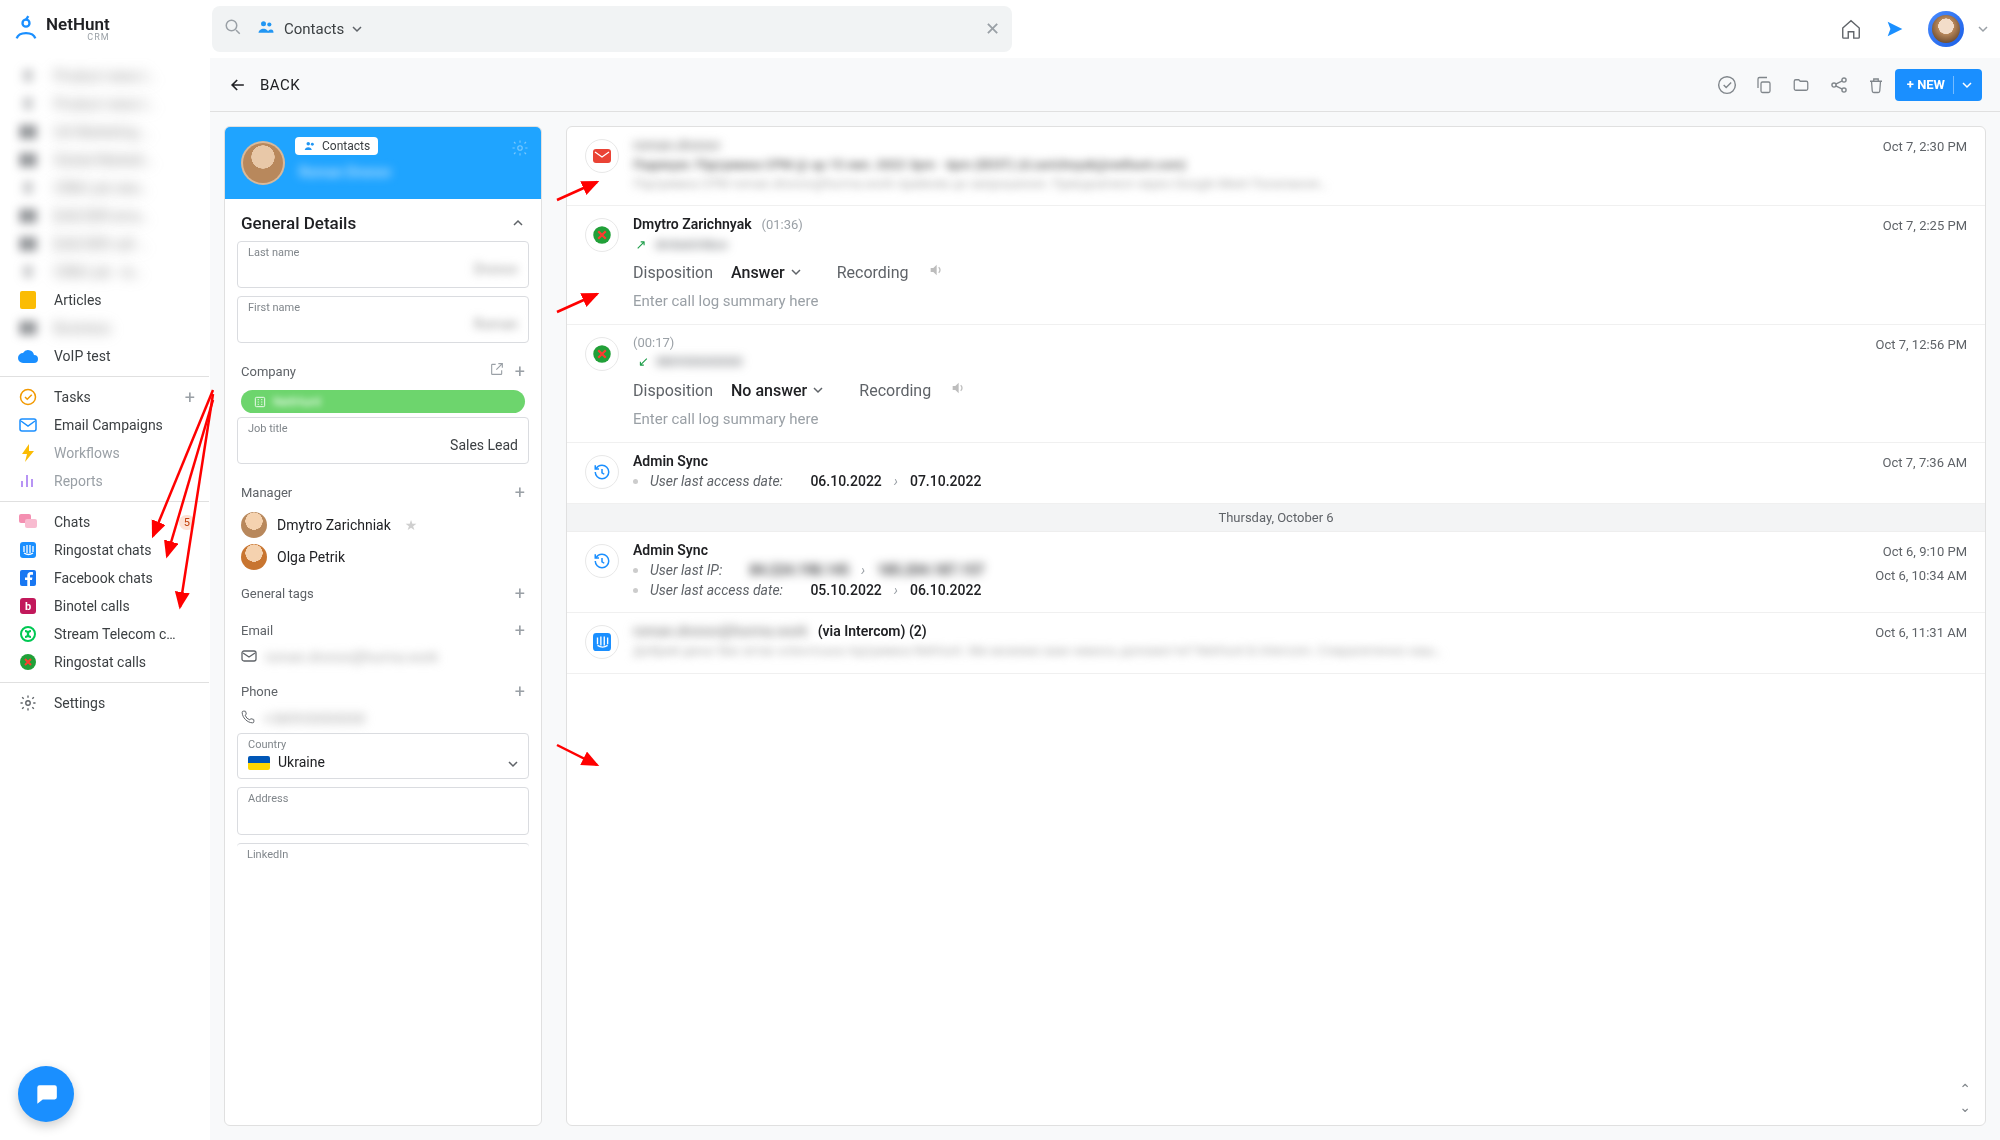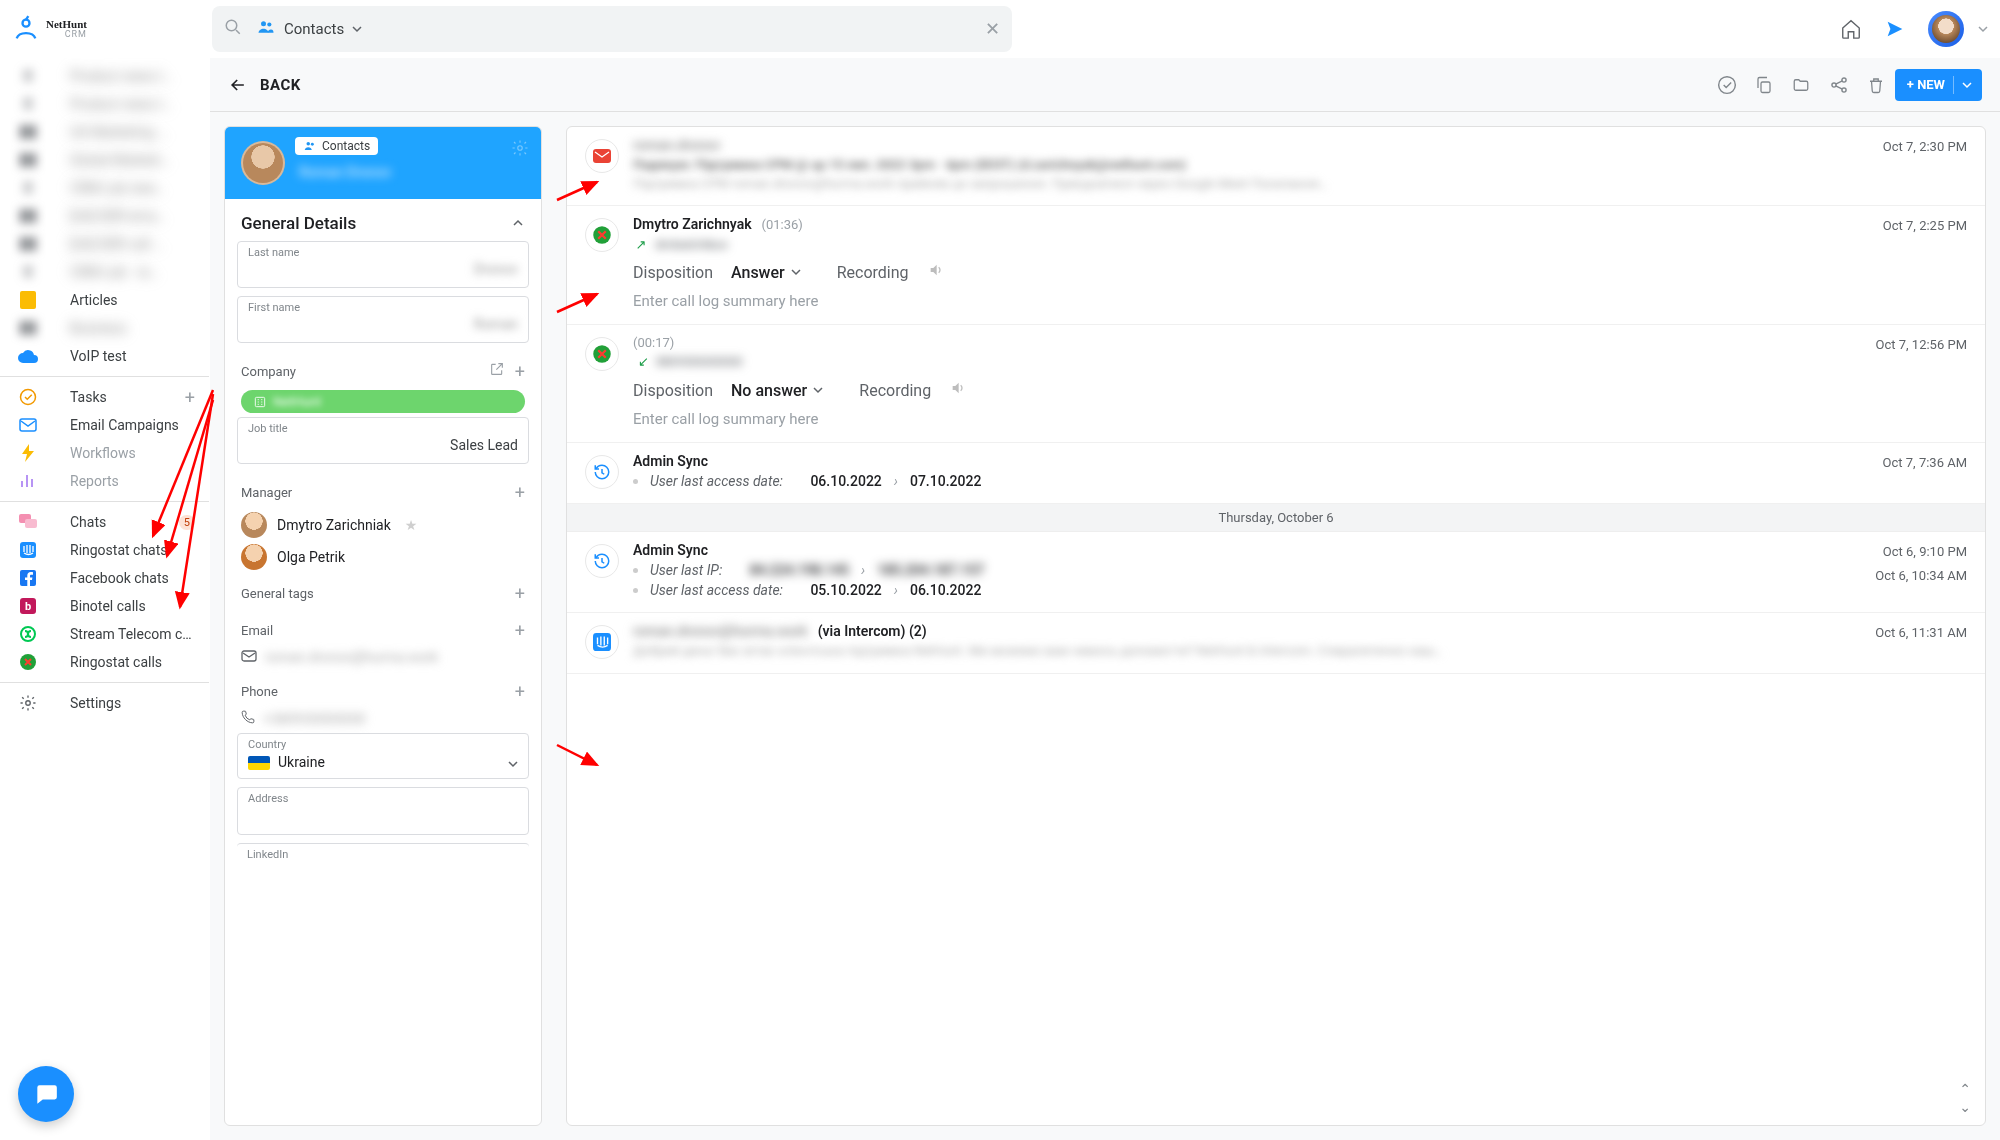--- a/index.html
+++ b/index.html
@@ -27,31 +27,31 @@
   .searchbox .close{margin-left:auto;color:#9aa0a6;cursor:pointer;font-size:18px;}
   .topbar-spacer{flex:1;}
   .top-icons{display:flex;align-items:center;gap:22px;}
   .top-icon{color:#5f6368;cursor:pointer;display:flex;}
   .avatar{width:36px;height:36px;border-radius:50%;background:linear-gradient(135deg,#4a8cff,#1a5ee6);display:flex;align-items:center;justify-content:center;color:#fff;overflow:hidden;position:relative;}
   .avatar .face{width:28px;height:28px;border-radius:50%;background:#f7ddca;position:relative;}
   .avatar-dd{color:#9aa0a6;margin-left:-8px;}
   
   
   .subbar{height:54px;background:#f8f9fa;border-bottom:1px solid var(--border);display:flex;align-items:center;padding:0 18px;margin-left:210px;}
-  .back{display:flex;align-items:center;gap:12px;color:#202124;font-weight:700;cursor:pointer;font-size:15px;letter-spacing:.5px;text-align:right;}
+  .back{display:flex;align-items:center;gap:12px;color:#202124;font-weight:400;cursor:pointer;font-size:15px;letter-spacing:.5px;text-align:right;}
   .subbar-spacer{flex:1;}
   .action-icons{display:flex;align-items:center;gap:18px;color:#80868b;}
   .action-icons span{cursor:pointer;display:flex;}
   .new-btn{background:#1a8fff;color:#fff;border:none;border-radius:4px;height:32px;padding:0 10px 0 12px;font-weight:700;font-size:13px;display:flex;align-items:center;gap:8px;cursor:pointer;margin-left:10px;}
   .new-btn .divider{width:1px;height:18px;background:rgba(255,255,255,.4);}
 
   
   .app{display:flex;height:calc(100% - 58px);}
   .sidebar{width:210px;flex-shrink:0;overflow:hidden;border-right:1px solid #fff;padding-top:4px;}
-  .sb-item{display:flex;align-items:center;height:28px;padding:0 14px 0 18px;gap:32px;cursor:pointer;color:#3c4043;font-size:14px;white-space:nowrap;overflow:hidden;text-overflow:ellipsis;}
+  .sb-item{display:flex;align-items:center;height:28px;padding:0 14px 0 18px;gap:16px;cursor:pointer;color:#3c4043;font-size:14px;white-space:nowrap;overflow:hidden;text-overflow:ellipsis;}
   .sb-item .ic{width:20px;display:flex;justify-content:center;color:#5f6368;flex-shrink:0;}
   .sb-item.muted{color:#9aa0a6;}
   .sb-item.blurred span.lbl{filter:blur(4px);color:#888;}
   .sb-sep{height:1px;background:var(--border);margin:6px 0;}
   .sb-badge{margin-left:auto;background:#fde2d5;color:#c2410c;font-size:11px;padding:1px 5px;border-radius:10px;}
   .sb-plus{margin-left:auto;color:#9aa0a6;font-size:18px;}
   
   .main-col{flex:1;display:flex;flex-direction:column;overflow:hidden;}
   .content{flex:1;background:#f8f9fa;display:flex;padding:14px;gap:24px;overflow:hidden;}
   
@@ -130,21 +130,21 @@
 <body>
 
 <div class="topbar">
   <div class="logo">
     <svg width="28" height="28" viewBox="0 0 24 24">
         <circle cx="12" cy="7" r="3" fill="none" stroke="#1a8fff" stroke-width="2"></circle>
         <path d="M4 20c2-6 14-6 16 0" fill="none" stroke="#1a8fff" stroke-width="2"></path>
         <path d="M12 4l2-3" stroke="#1a8fff" stroke-width="2"></path>
       </svg>
     <div style="line-height:1;">
-      <div style="font-weight:600;font-size:11px;font-family:Liberation Serif, serif;">NetHunt</div>
+      <div style="font-weight:600;font-size:17px;">NetHunt</div>
       <div style="font-size:9px;color:#9aa0a6;text-align:right;letter-spacing:1px;">CRM</div>
     </div>
   </div>
   <div class="searchbox">
     <span class="sicon">
       <svg width="18" height="18" viewBox="0 0 24 24" fill="none" stroke="currentColor" stroke-width="2">
           <circle cx="10" cy="10" r="7"></circle>
           <path d="M21 21l-5-5"></path>
         </svg>
     </span>

